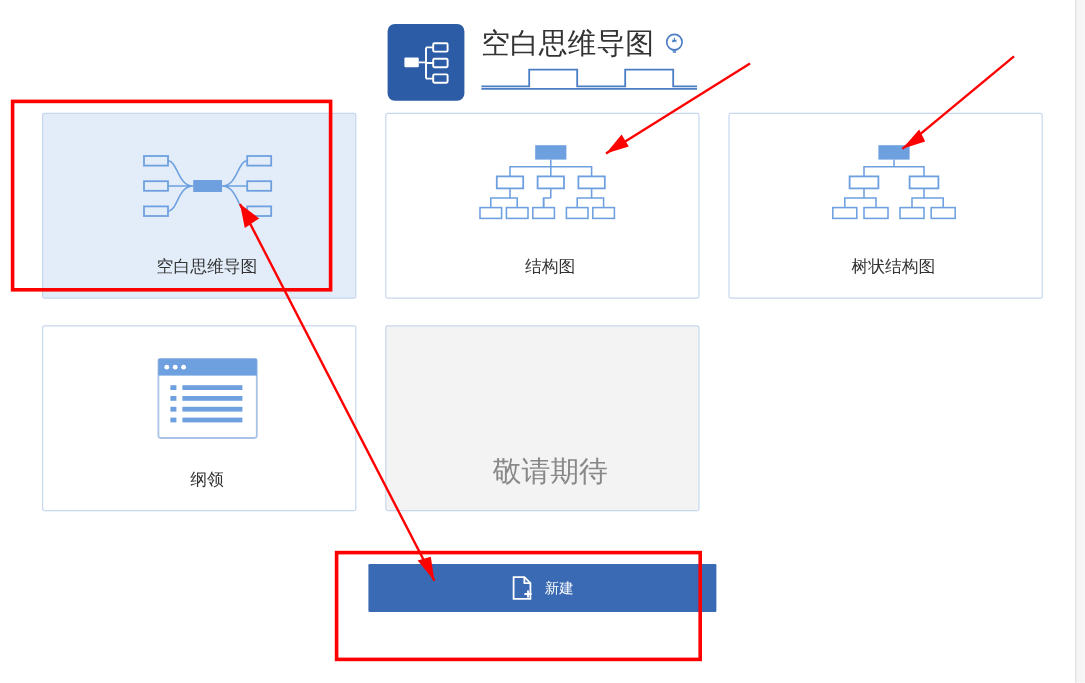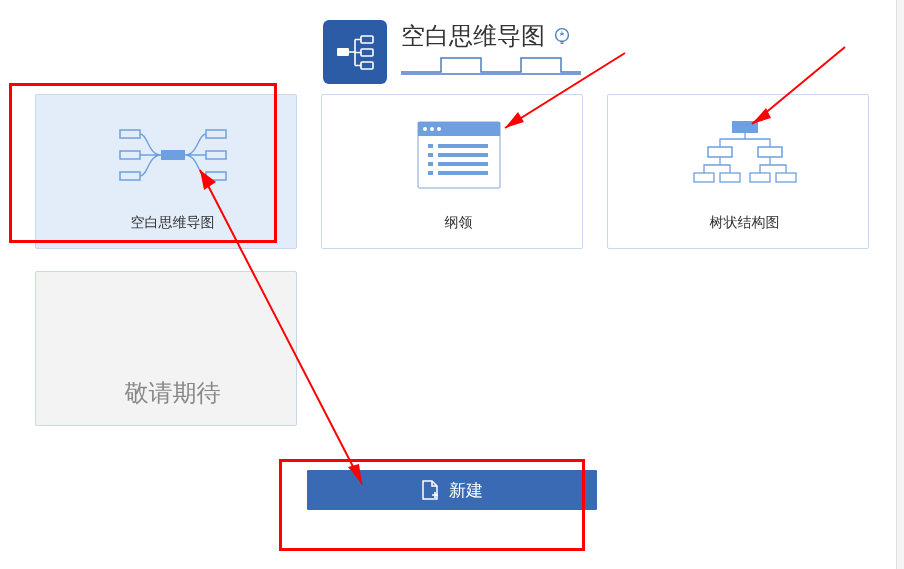--- a/index.html
+++ b/index.html
@@ -106,21 +106,21 @@
     display: flex;
     justify-content: center;
     margin-top: 44px;
   }
   .create-btn {
     background: #3a6ab3;
     color: #fff;
     border: none;
     width: 290px;
     height: 40px;
-    font-size: 17px;
+    font-size: 12px;
     display: flex;
     align-items: center;
     justify-content: center;
     gap: 10px;
     cursor: pointer;
     border-radius: 1px;
   }
 
   
   .anno-box {
@@ -176,21 +176,60 @@
         <rect x="98" y="10" width="20" height="8" fill="none" stroke="#6ea0e0" stroke-width="1.5"></rect>
         <rect x="98" y="31" width="20" height="8" fill="none" stroke="#6ea0e0" stroke-width="1.5"></rect>
         <rect x="98" y="52" width="20" height="8" fill="none" stroke="#6ea0e0" stroke-width="1.5"></rect>
         <path d="M53 35 C40 35 40 14 32 14 M53 35 H32 M53 35 C40 35 40 56 32 56" stroke="#6ea0e0" fill="none" stroke-width="1.3"></path>
         <path d="M77 35 C90 35 90 14 98 14 M77 35 H98 M77 35 C90 35 90 56 98 56" stroke="#6ea0e0" fill="none" stroke-width="1.3"></path>
       </svg>
     </div>
     <div class="card-label">空白思维导图</div>
   </div>
 
-
+  <div class="card">
+    <div class="card-icon">
+      <svg width="130" height="75" viewBox="0 0 130 75">
+        <rect x="52" y="4" width="26" height="12" fill="#6ea0e0"></rect>
+        <rect x="20" y="30" width="22" height="10" fill="none" stroke="#6ea0e0" stroke-width="1.5"></rect>
+        <rect x="54" y="30" width="22" height="10" fill="none" stroke="#6ea0e0" stroke-width="1.5"></rect>
+        <rect x="88" y="30" width="22" height="10" fill="none" stroke="#6ea0e0" stroke-width="1.5"></rect>
+        <rect x="6" y="56" width="18" height="9" fill="none" stroke="#6ea0e0" stroke-width="1.3"></rect>
+        <rect x="28" y="56" width="18" height="9" fill="none" stroke="#6ea0e0" stroke-width="1.3"></rect>
+        <rect x="50" y="56" width="18" height="9" fill="none" stroke="#6ea0e0" stroke-width="1.3"></rect>
+        <rect x="78" y="56" width="18" height="9" fill="none" stroke="#6ea0e0" stroke-width="1.3"></rect>
+        <rect x="100" y="56" width="18" height="9" fill="none" stroke="#6ea0e0" stroke-width="1.3"></rect>
+        <path d="M65 16 V22 M31 30 V22 H99 V30 M65 22 V30" stroke="#6ea0e0" fill="none" stroke-width="1.3"></path>
+        <path d="M31 40 V48 M15 56 V48 H37 V56" stroke="#6ea0e0" fill="none" stroke-width="1.3"></path>
+        <path d="M65 40 V48 M59 56 V48 H59" stroke="#6ea0e0" fill="none" stroke-width="1.3"></path>
+        <path d="M99 40 V48 M87 56 V48 H109 V56" stroke="#6ea0e0" fill="none" stroke-width="1.3"></path>
+        <path d="M59 56 V48 H65" stroke="#6ea0e0" fill="none" stroke-width="1.3"></path>
+      </svg>
+    </div>
+    <div class="card-label">结构图</div>
+  </div>
+
+
+  <div class="card">
+    <div class="card-icon">
+      <svg width="130" height="75" viewBox="0 0 130 75">
+        <rect x="52" y="4" width="26" height="12" fill="#6ea0e0"></rect>
+        <rect x="28" y="30" width="24" height="10" fill="none" stroke="#6ea0e0" stroke-width="1.5"></rect>
+        <rect x="78" y="30" width="24" height="10" fill="none" stroke="#6ea0e0" stroke-width="1.5"></rect>
+        <rect x="14" y="56" width="20" height="9" fill="none" stroke="#6ea0e0" stroke-width="1.3"></rect>
+        <rect x="40" y="56" width="20" height="9" fill="none" stroke="#6ea0e0" stroke-width="1.3"></rect>
+        <rect x="70" y="56" width="20" height="9" fill="none" stroke="#6ea0e0" stroke-width="1.3"></rect>
+        <rect x="96" y="56" width="20" height="9" fill="none" stroke="#6ea0e0" stroke-width="1.3"></rect>
+        <path d="M65 16 V22 M40 30 V22 H90 V30" stroke="#6ea0e0" fill="none" stroke-width="1.3"></path>
+        <path d="M40 40 V48 M24 56 V48 H50 V56" stroke="#6ea0e0" fill="none" stroke-width="1.3"></path>
+        <path d="M90 40 V48 M80 56 V48 H106 V56" stroke="#6ea0e0" fill="none" stroke-width="1.3"></path>
+      </svg>
+    </div>
+    <div class="card-label">树状结构图</div>
+  </div>
 
   <div class="card">
     <div class="card-icon">
       <svg width="86" height="70" viewBox="0 0 86 70">
         <rect x="2" y="2" width="82" height="66" rx="2" fill="#fff" stroke="#a9c3e6" stroke-width="1.5"></rect>
         <rect x="2" y="2" width="82" height="14" fill="#6ea0e0"></rect>
         <circle cx="9" cy="9" r="2" fill="#fff"></circle>
         <circle cx="16" cy="9" r="2" fill="#fff"></circle>
         <circle cx="23" cy="9" r="2" fill="#fff"></circle>
         <g fill="#6ea0e0">
@@ -201,38 +240,20 @@
           <rect x="12" y="42" width="5" height="4"></rect>
           <rect x="22" y="42" width="50" height="4"></rect>
           <rect x="12" y="51" width="5" height="4"></rect>
           <rect x="22" y="51" width="50" height="4"></rect>
         </g>
       </svg>
     </div>
     <div class="card-label">纲领</div>
   </div>
 
-  <div class="card">
-    <div class="card-icon">
-      <svg width="130" height="75" viewBox="0 0 130 75">
-        <rect x="52" y="4" width="26" height="12" fill="#6ea0e0"></rect>
-        <rect x="28" y="30" width="24" height="10" fill="none" stroke="#6ea0e0" stroke-width="1.5"></rect>
-        <rect x="78" y="30" width="24" height="10" fill="none" stroke="#6ea0e0" stroke-width="1.5"></rect>
-        <rect x="14" y="56" width="20" height="9" fill="none" stroke="#6ea0e0" stroke-width="1.3"></rect>
-        <rect x="40" y="56" width="20" height="9" fill="none" stroke="#6ea0e0" stroke-width="1.3"></rect>
-        <rect x="70" y="56" width="20" height="9" fill="none" stroke="#6ea0e0" stroke-width="1.3"></rect>
-        <rect x="96" y="56" width="20" height="9" fill="none" stroke="#6ea0e0" stroke-width="1.3"></rect>
-        <path d="M65 16 V22 M40 30 V22 H90 V30" stroke="#6ea0e0" fill="none" stroke-width="1.3"></path>
-        <path d="M40 40 V48 M24 56 V48 H50 V56" stroke="#6ea0e0" fill="none" stroke-width="1.3"></path>
-        <path d="M90 40 V48 M80 56 V48 H106 V56" stroke="#6ea0e0" fill="none" stroke-width="1.3"></path>
-      </svg>
-    </div>
-    <div class="card-label">树状结构图</div>
-  </div>
-
   <div class="card placeholder">
     <span>敬请期待</span>
   </div>
 </div>
 
 <div class="footer">
   <button class="create-btn">
     <svg width="18" height="20" viewBox="0 0 18 20">
       <path d="M2 1 H11 L16 6 V19 H2 Z" fill="none" stroke="#fff" stroke-width="1.5"></path>
       <path d="M11 1 V6 H16" fill="none" stroke="#fff" stroke-width="1.5"></path>

